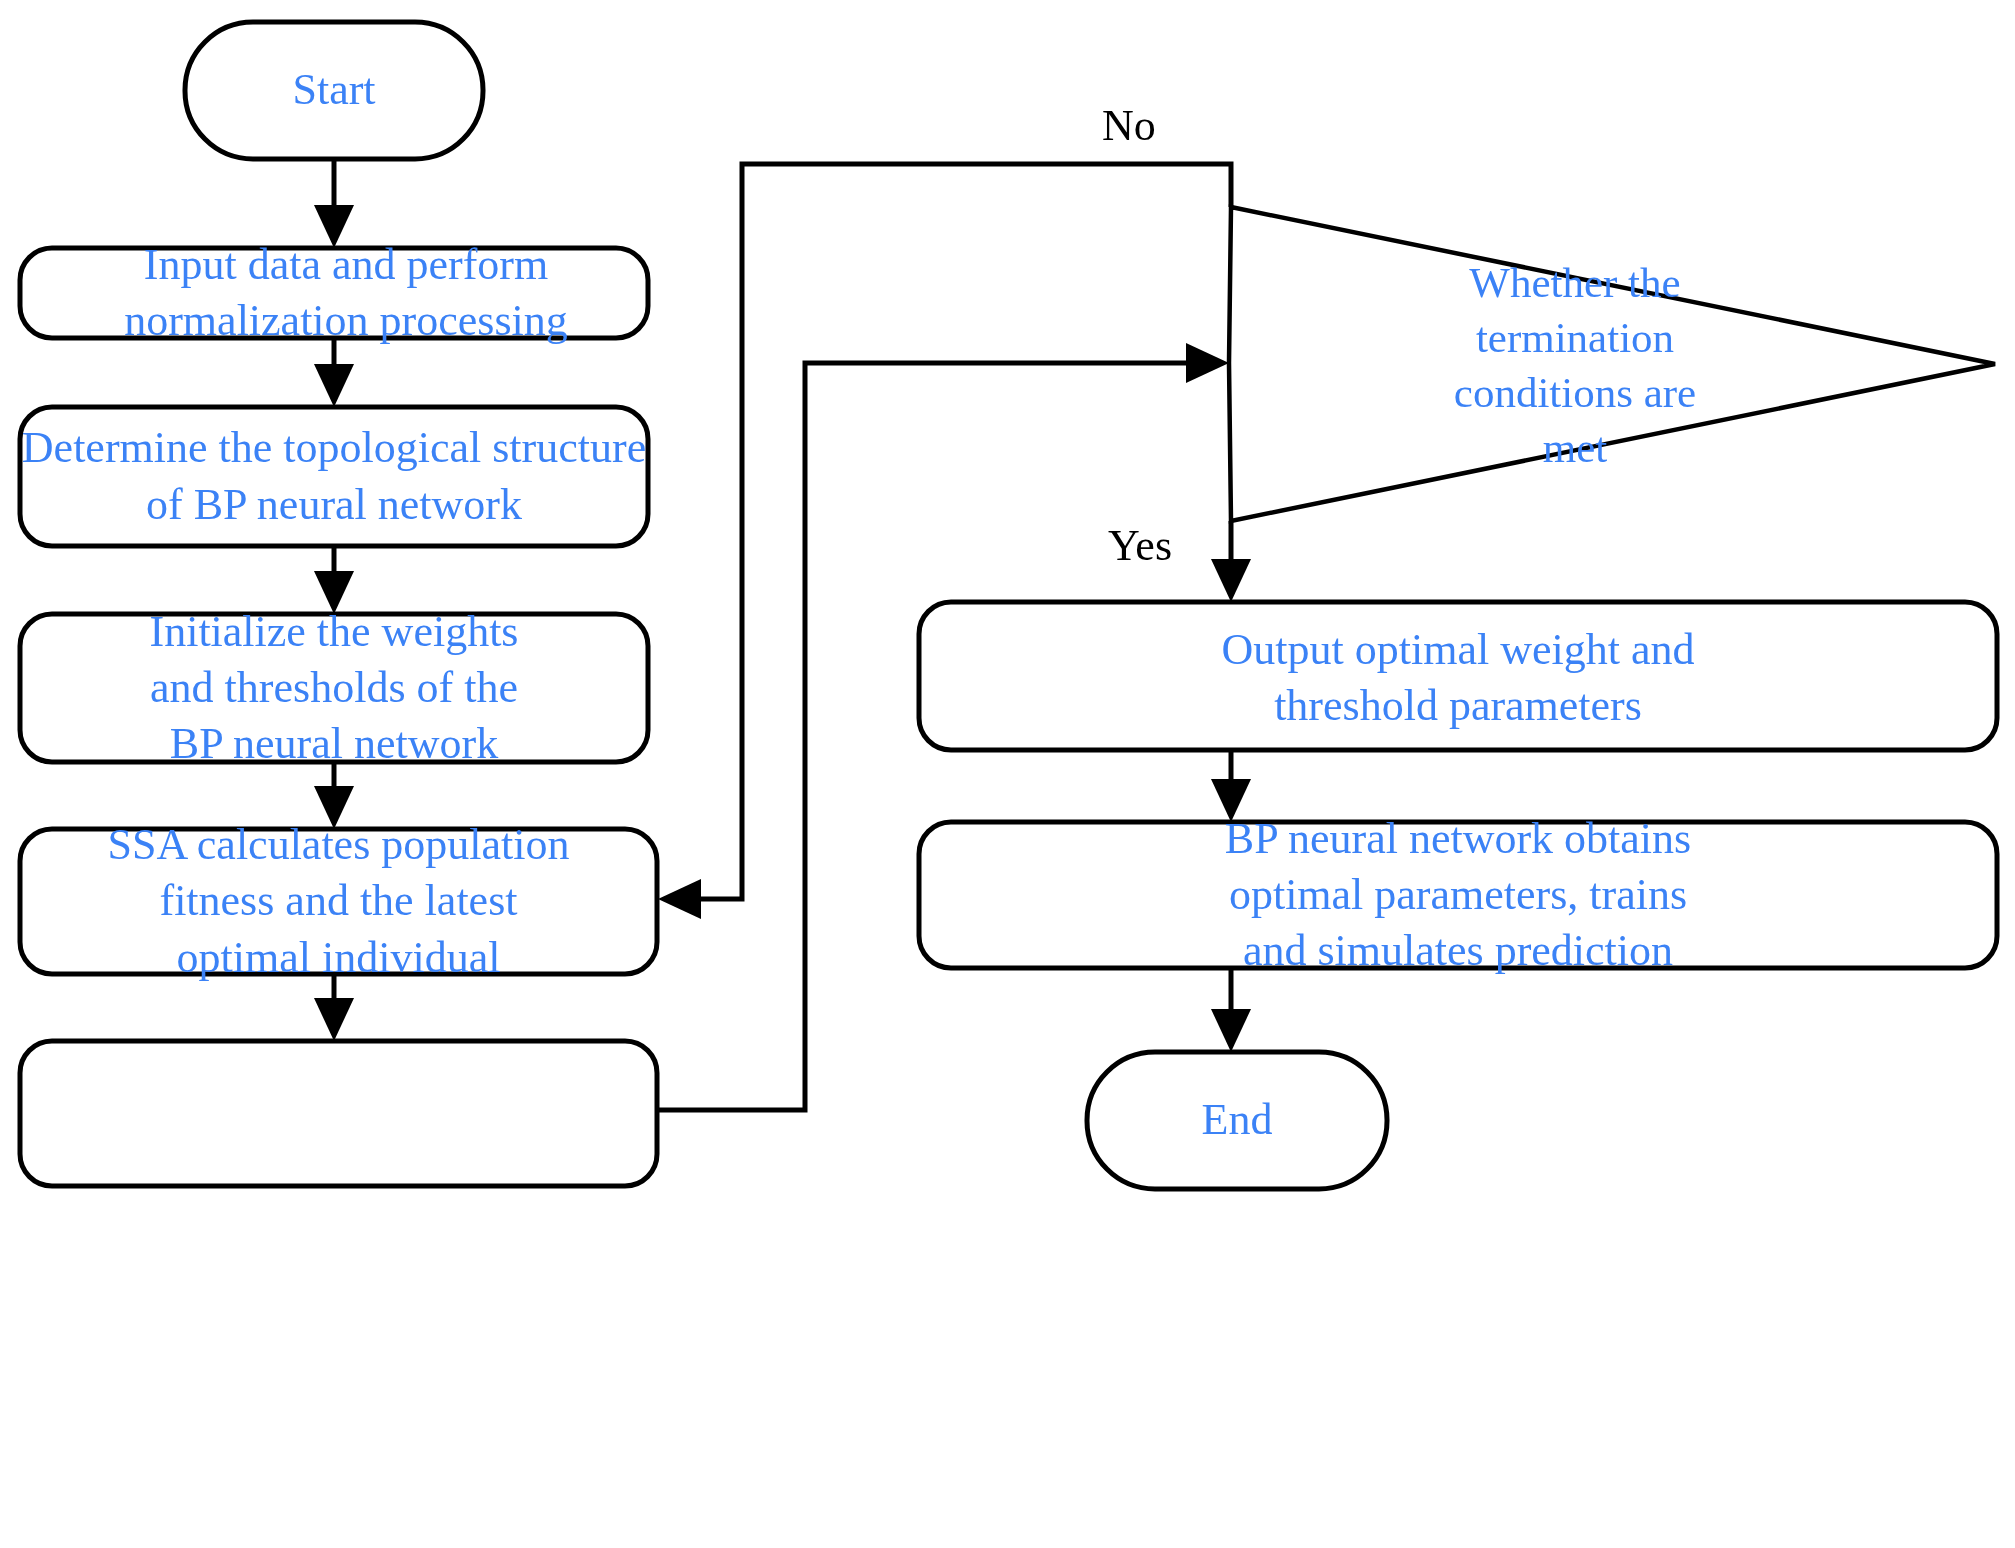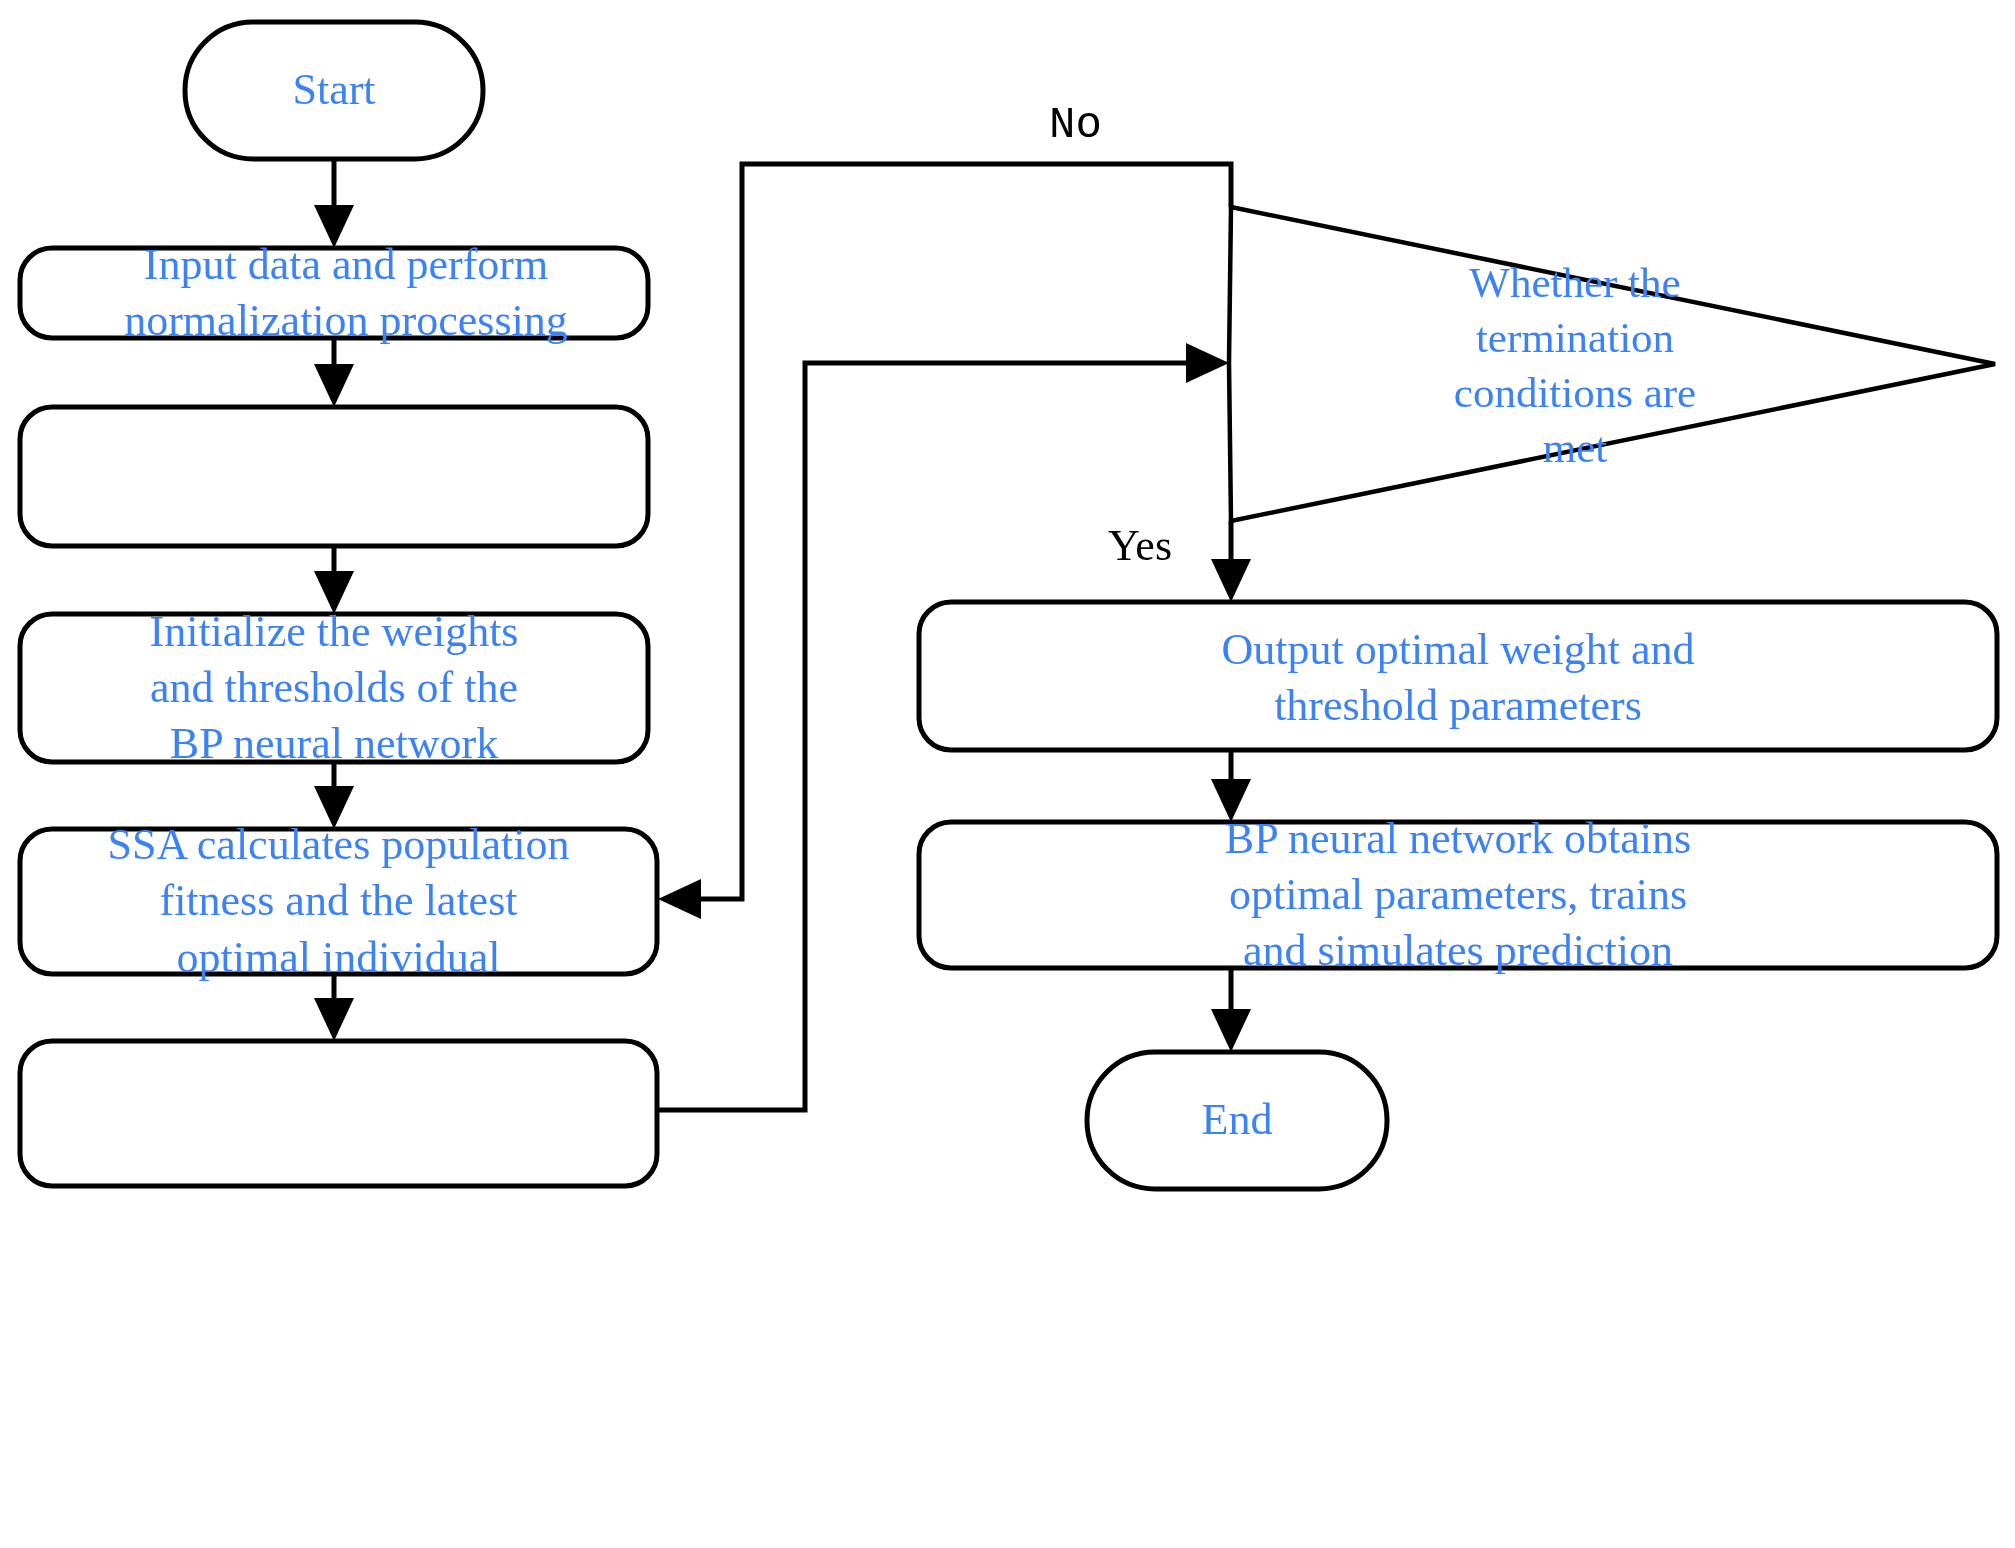--- a/index.html
+++ b/index.html
@@ -148,20 +148,22 @@
 
     <rect class="node-shape" x="1087" y="1052" width="300" height="137" rx="68" ry="68"></rect>
 
   </svg>
 
   <div class="node-label t-term" style="left:185px; top:22px; width:298px; height:137px;">Start</div>
 
   <div class="node-label t-proc" style="left:32px; top:248px; width:628px; height:90px;">Input data and perform
 normalization processing</div>
 
+  <div class="node-label t-proc" style="left:20px; top:407px; width:628px; height:139px;">Determine the topological structure
+of BP neural network</div>
 
   <div class="node-label t-proc" style="left:20px; top:614px; width:628px; height:148px;">Initialize the weights
 and thresholds of the
 BP neural network</div>
 
   <div class="node-label t-proc" style="left:20px; top:829px; width:637px; height:145px;">SSA calculates population
 fitness and the latest
 optimal individual</div>
 
 
@@ -172,17 +174,17 @@
 
   <div class="node-label t-proc" style="left:919px; top:604px; width:1078px; height:148px;">Output optimal weight and
 threshold parameters</div>
 
   <div class="node-label t-proc" style="left:919px; top:822px; width:1078px; height:146px;">BP neural network obtains
 optimal parameters, trains
 and simulates prediction</div>
 
   <div class="node-label t-term" style="left:1087px; top:1052px; width:300px; height:137px;">End</div>
 
-  <div class="edge-label" style="left:1049px; top:100px;font-family:Liberation Mono, monospace;">No</div>
+  <div class="edge-label" style="left:1102px; top:100px;">No</div>
 
   <div class="edge-label" style="left:1108px; top:520px;">Yes</div>
 
 </div>
 
 </body></html>

